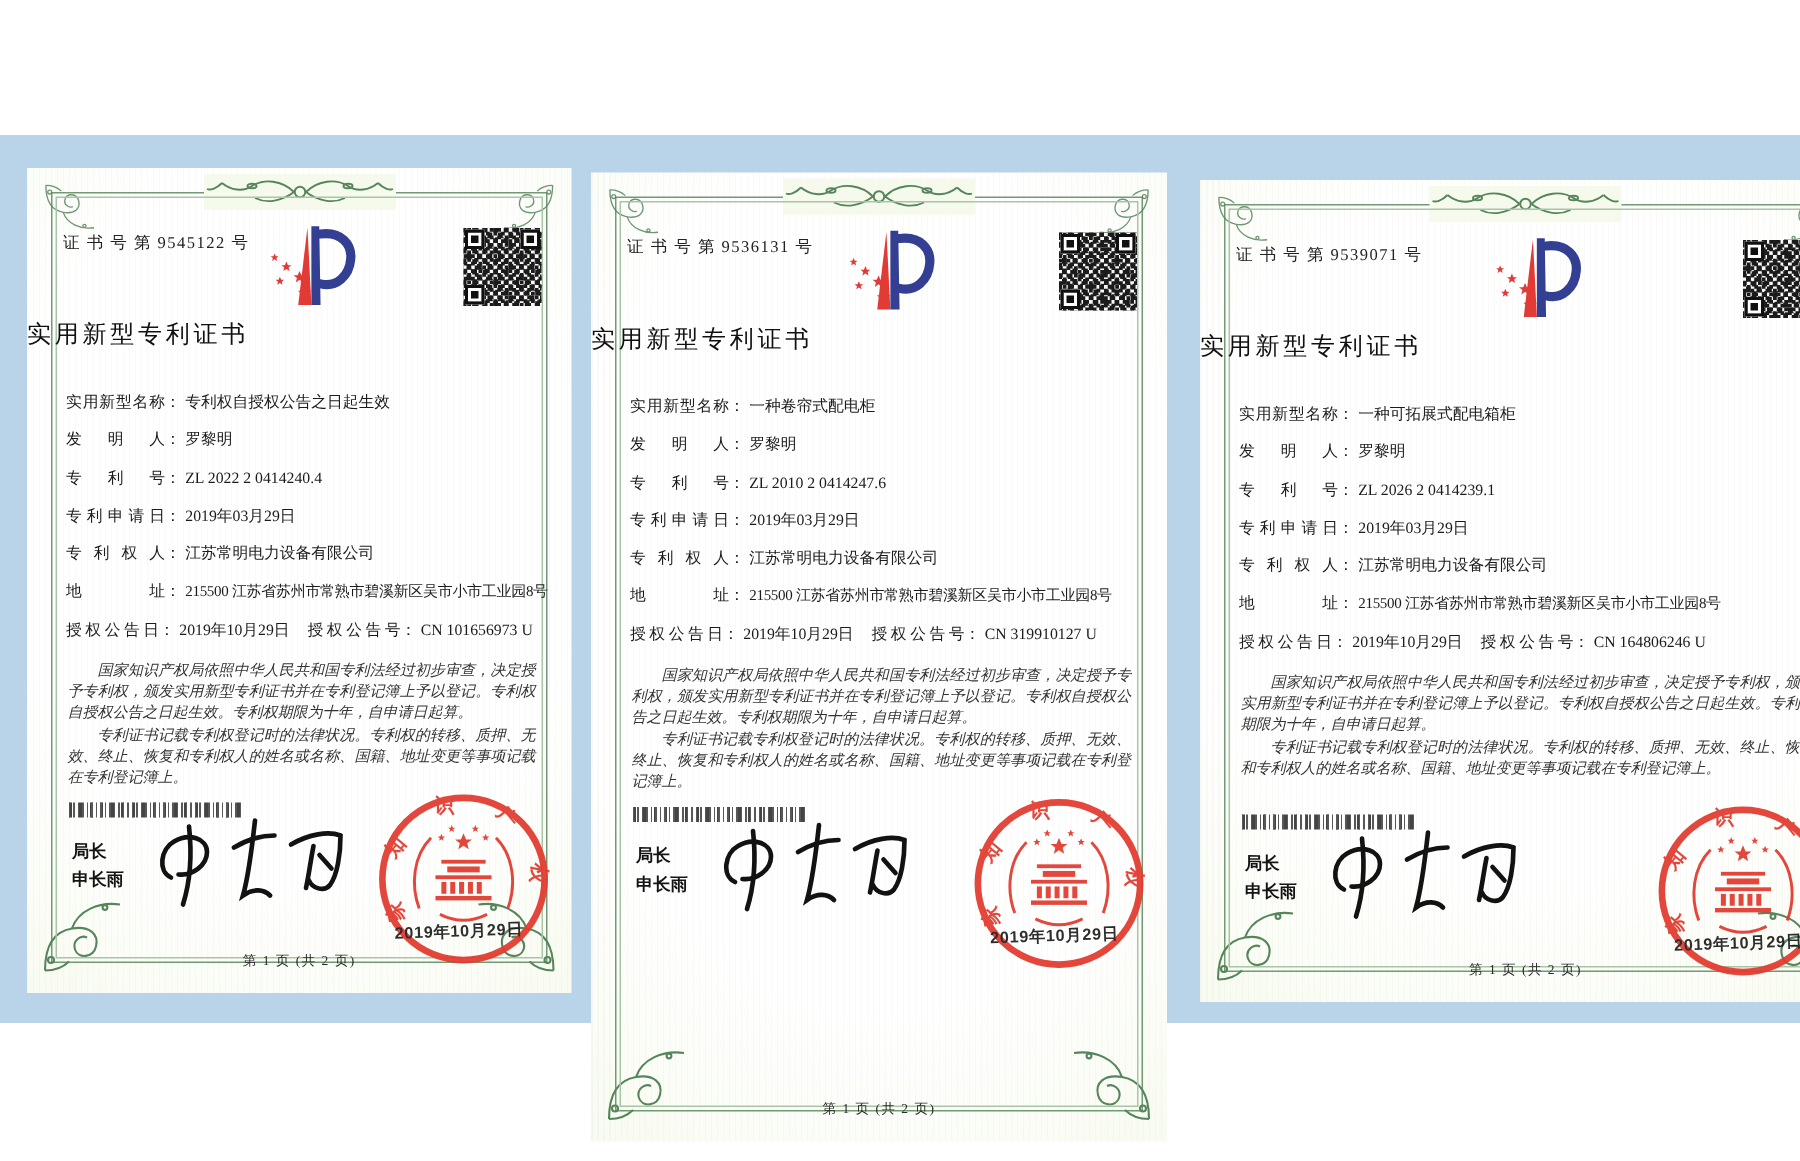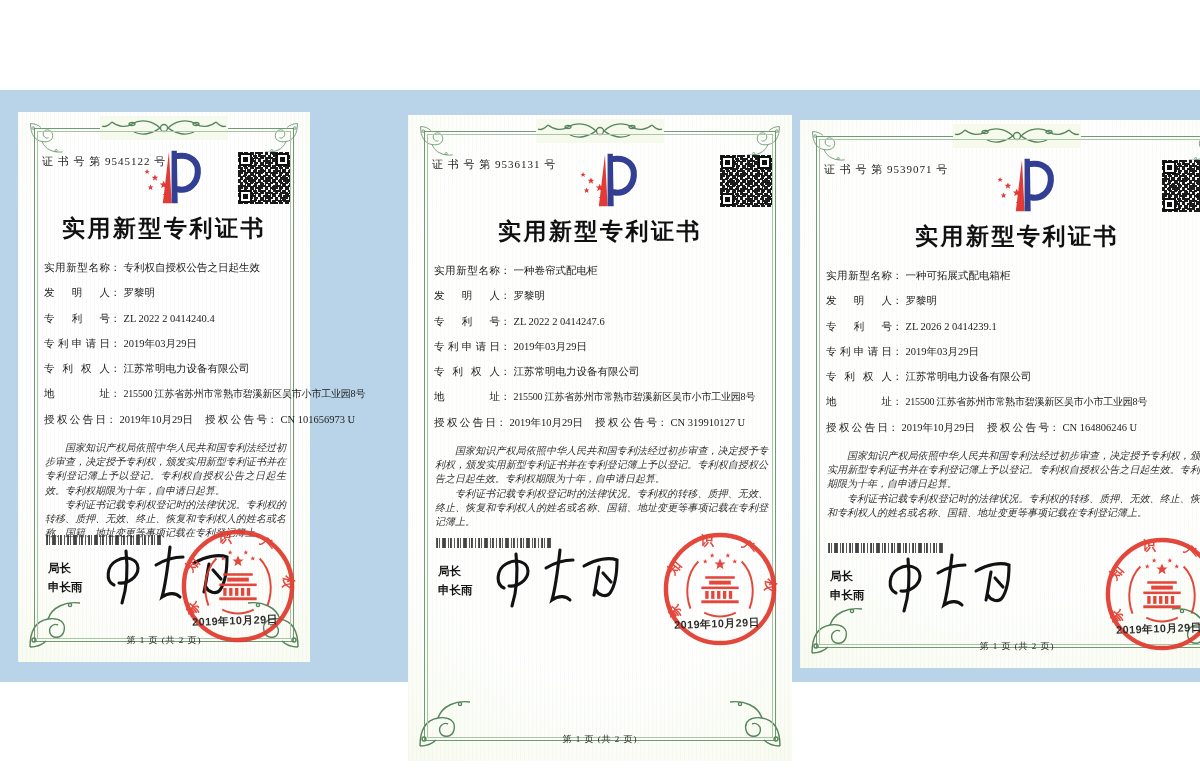--- a/index.html
+++ b/index.html
@@ -4,22 +4,22 @@
 <style>
   html,body{margin:0;padding:0;background:#ffffff;}
   .canvas{position:relative;width:1200px;height:774px;background:#ffffff;overflow:hidden;
           font-family:"Liberation Serif",serif;}
   .blue-band{position:absolute;left:0;top:90px;width:1200px;height:592px;background:#b9d4e8;}
 
   .cert{position:absolute;
         background:radial-gradient(115% 95% at 50% 42%, #ffffff 46%, #f8fbf0 76%, #edf3dc 100%);}
   .cert::before{content:"";position:absolute;inset:0;pointer-events:none;
         background:repeating-linear-gradient(90deg, rgba(140,170,110,.05) 0 1px, transparent 1px 4px);}
-  .c0{left:18px;top:112px;width:292px;height:550px;}
-  .c1{left:408px;top:115px;width:384px;height:646px;}
+  .c0{left:18px;top:112px;width:363px;height:550px;}
+  .c1{left:394px;top:115px;width:384px;height:646px;}
   .c2{left:800px;top:120px;width:434px;height:548px;}
 
   .frame{position:absolute;inset:16px 16px 20px 16px;border:1.6px solid #6f9a74;pointer-events:none;}
   .frame::after{content:"";position:absolute;inset:2px;border:1px solid #aac4a7;}
   .ornament{position:absolute;top:-13px;left:50%;transform:translateX(-50%);
             width:128px;height:24px;background:#f6faec;}
   .corner{position:absolute;width:56px;height:56px;bottom:-10px;}
   .corner.cl{left:-9px;}
   .corner.cr{right:-9px;transform:scaleX(-1);}
   .corner.tl{top:-8px;bottom:auto;left:-7px;width:36px;height:36px;transform:scaleY(-1);opacity:.85;}
@@ -27,22 +27,22 @@
 
   .cert-no{position:absolute;left:24px;top:42px;font-size:11px;letter-spacing:1px;color:#222;white-space:nowrap;}
   .logo{position:absolute;left:50%;top:37px;width:80px;height:63px;transform:translateX(-46%);}
   .qr{position:absolute;right:20px;top:40px;width:52px;height:52px;background:
         repeating-conic-gradient(#1b1b1b 0 25%, rgba(0,0,0,0) 0 50%) 0 0/5px 5px,
         repeating-conic-gradient(rgba(0,0,0,0) 0 25%, #1b1b1b 0 50%) 2px 3px/7px 7px,#f8f8f8;}
   .qr .f{position:absolute;width:13px;height:13px;background:#fff;border:2.5px solid #101010;
         box-shadow:inset 0 0 0 2px #fff, inset 0 0 0 6px #101010;box-sizing:border-box;}
   .qr .f1{left:1px;top:1px;} .qr .f2{right:1px;top:1px;} .qr .f3{left:1px;bottom:1px;}
 
-  .title{position:absolute;left:0;right:0;top:101px;text-align:center;
-         font-size:23px;font-weight:bold;letter-spacing:2.5px;color:#101010;}
+  .title{position:absolute;left:0;right:0;top:101px;text-align:left;
+         font-size:16px;font-weight:normal;letter-spacing:2.5px;color:#101010;}
 
   .fields{position:absolute;left:26px;right:20px;top:149px;font-size:10.5px;color:#1b1b1b;}
   .frow{display:flex;align-items:baseline;height:25.3px;}
   .flabel{display:inline-block;width:66px;flex:none;text-align:justify;text-align-last:justify;}
   .fcolon{flex:none;}
   .fvalue{margin-left:3px;white-space:nowrap;}
   .frow.addr .fvalue{font-size:10px;letter-spacing:-.2px;}
   .frow.grant .flabel{width:62px;}
   .gpair2{display:inline-flex;align-items:baseline;margin-left:12px;}
 
@@ -272,21 +272,21 @@
         <span class="fvalue">一种卷帘式配电柜</span>
       </div>
       <div class="frow">
         <span class="flabel">发明人</span>
           <span class="fcolon">：</span>
         <span class="fvalue">罗黎明</span>
       </div>
       <div class="frow">
         <span class="flabel">专利号</span>
           <span class="fcolon">：</span>
-        <span class="fvalue">ZL 2022 2 0414247.6</span>
+        <span class="fvalue">ZL 2010 2 0414247.6</span>
       </div>
       <div class="frow">
         <span class="flabel">专利申请日</span>
           <span class="fcolon">：</span>
         <span class="fvalue">2019年03月29日</span>
       </div>
       <div class="frow">
         <span class="flabel">专利权人</span>
           <span class="fcolon">：</span>
         <span class="fvalue">江苏常明电力设备有限公司</span>

